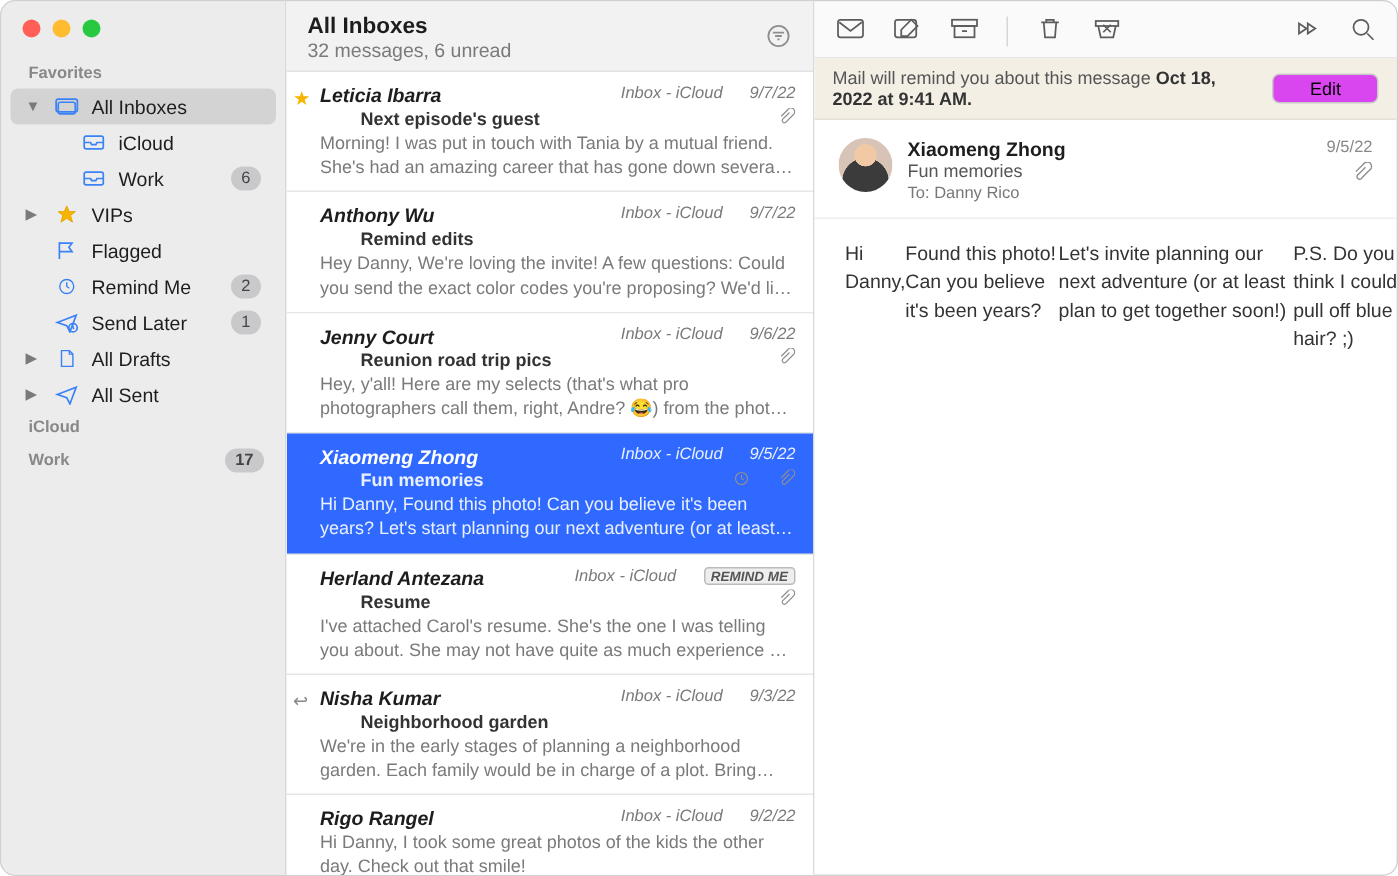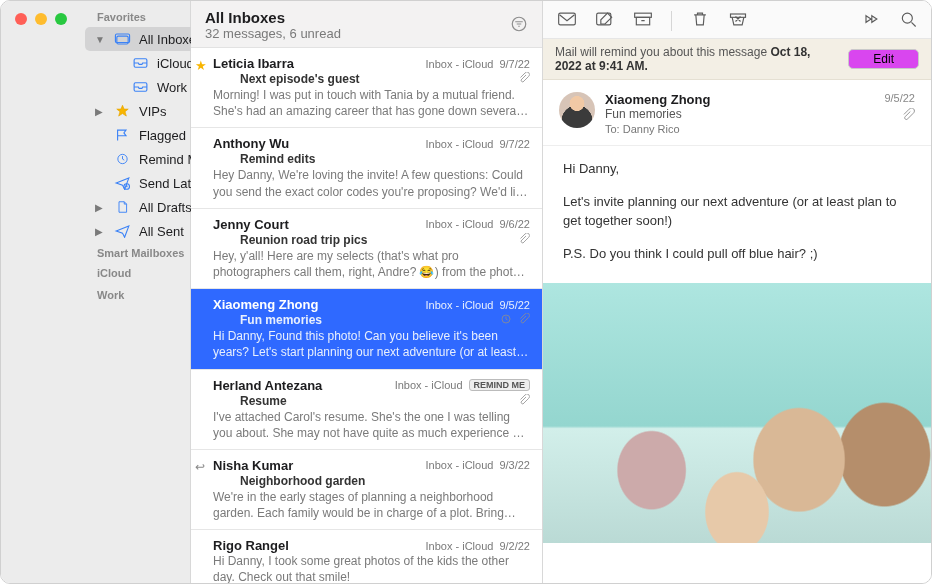--- a/index.html
+++ b/index.html
@@ -12,20 +12,21 @@
     border: 1px solid #d0d0d0;
     border-radius: 10px;
     display: flex;
   }
   
   .sidebar {
     width: 190px;
     background: #ececec;
     border-right: 1px solid #d8d8d8;
     display: flex;
+    flex-direction: column;
     padding-top: 6px;
   }
   .traffic-lights { display: flex; gap: 8px; padding: 6px 12px 14px 14px; }
   .tl { width: 12px; height: 12px; border-radius: 50%; }
   .tl.red { background:#ff5f57; } .tl.yellow{background:#febc2e;} .tl.green{background:#28c840;}
   .sb-section-title {
     color:#888; font-size:11px; font-weight:600; padding:4px 14px 4px 18px;
     display:flex; justify-content:space-between; align-items:center;
   }
   .sb-item {
@@ -57,24 +58,24 @@
   }
   .list-header h1{ font-size:15px; font-weight:700; }
   .list-header .sub{ font-size:13px; color:#7a7a7a;text-align:right; }
   .filter-icon svg{ width:18px; height:18px; stroke:#707070; }
   .msg-list{ overflow-y:auto; flex:1; }
   .msg {
     padding:8px 12px 8px 22px; border-bottom:1px solid #e6e6e6; background:#fff; position:relative;
   }
   .msg.selected{ background:#2f69ff; color:#fff; }
   .msg.selected .meta, .msg.selected .preview, .msg.selected .subject{ color:#e8effd; }
-  .msg .line1{ display:flex; justify-content:space-between; align-items:center; gap:8px;}
+  .msg .line1{ display:flex; justify-content:space-between; align-items:flex-start; gap:8px;font-style:italic;}
   .msg .sender{ font-weight:700; font-size:13px; }
   .msg.selected .sender{ color:#fff;}
-  .msg .meta{ font-size:11px; color:#7a7a7a; white-space:nowrap; display:flex; gap:6px; align-items:center;}
+  .msg .meta{ font-size:11px; color:#7a7a7a; white-space:nowrap; display:flex; gap:18px; align-items:center;}
   .msg .line2{ display:flex; justify-content:space-between; align-items:center; height:16px; }
   .msg .subject{ font-size:12px; font-weight:600; color:#333;margin-left:27px; }
   .msg .preview{ font-size:12px; color:#7a7a7a; line-height:1.35;
                  display:-webkit-box; -webkit-line-clamp:2; -webkit-box-orient:vertical;
                  overflow:hidden; }
   .star{ position:absolute; left:4px; top:10px; color:#f8b500; font-size:13px; }
   .reply-ind{ position:absolute; left:4px; top:10px; color:#888; font-size:12px; }
   .mini-icon{ font-size:11px; color:#888; }
   .msg.selected .mini-icon{ color:#d8e2ff; }
   .badge{
@@ -109,21 +110,21 @@
       radial-gradient(circle at 50% 80%, #3b3b3b 0 45%, transparent 46%),
       #d7c4b7;
   }
   .msg-header .info{ flex:1; }
   .msg-header .from{ font-weight:700; font-size:13px; }
   .msg-header .subj{ font-size:12px; color:#555; }
   .msg-header .to{ font-size:11px; color:#777; margin-top:2px;}
   .msg-header .rhs{ text-align:right; font-size:11px; color:#888; }
   .body{
     flex:1; overflow:auto; padding:14px 20px 0 20px; font-size:13px; color:#333;
-    display:flex; flex-direction:column;
+    display:flex; flex-direction:row;
   }
   .body p{ margin-bottom:14px; line-height:1.45; }
   .photo{
     margin:6px -20px 0 -20px; height:260px; position:relative; overflow:hidden;
     background:
       radial-gradient(ellipse 140px 160px at 28% 72%, #caa 0 24%, transparent 25%),
       radial-gradient(ellipse 120px 150px at 50% 88%, #e7c9a9 0 26%, transparent 27%),
       radial-gradient(ellipse 150px 170px at 66% 68%, #d9b896 0 30%, transparent 31%),
       radial-gradient(ellipse 150px 170px at 88% 66%, #b58e6b 0 30%, transparent 31%),
       linear-gradient(180deg, #aee6e0 0%, #94d6cf 55%, #d2efea 56%, #badad5 100%);
@@ -225,23 +226,20 @@
       <div class="sb-item">
         <span class="chev">▶</span>
         <span class="icon">
           <svg viewBox="0 0 24 20">
             <path d="M3 10l18-7-6 16-3-6z" class="st"></path>
           </svg>
         </span>
         <span class="sb-label">All Sent</span>
       </div>
       <div class="sb-section-title">
-        <span>Smart Mailboxes</span>
-      </div>
-      <div class="sb-section-title">
         <span>iCloud</span>
       </div>
       <div class="sb-section-title">
         <span>Work</span>
         <span class="sb-count">17</span>
       </div>
     </div>
 </aside>
 
 <section class="list-pane">
@@ -446,17 +444,18 @@
       <div style="margin-top:4px">
         <svg width="14" height="14" viewBox="0 0 24 24">
             <path class="sg" d="M16 6l-8 8a3 3 0 104 4l9-9a5 5 0 10-7-7L5 11"></path>
           </svg>
       </div>
     </div>
   </div>
 
   <div class="body">
     <p>Hi Danny,</p>
+    <p>Found this photo! Can you believe it's been years?</p>
     <p>Let's invite planning our next adventure (or at least plan to get together soon!)</p>
     <p>P.S. Do you think I could pull off blue hair? ;)</p>
     <div class="photo"></div>
   </div>
 </section>
 
 </body></html>

